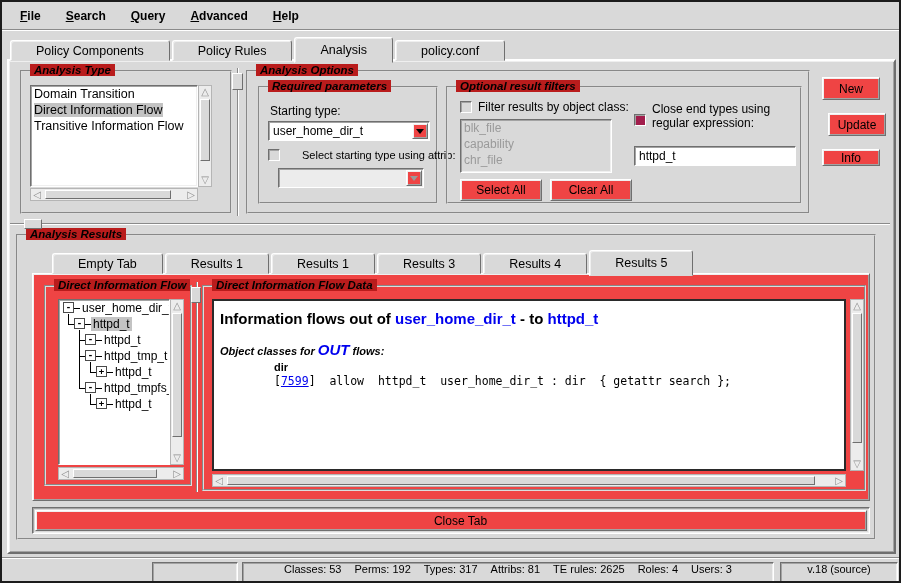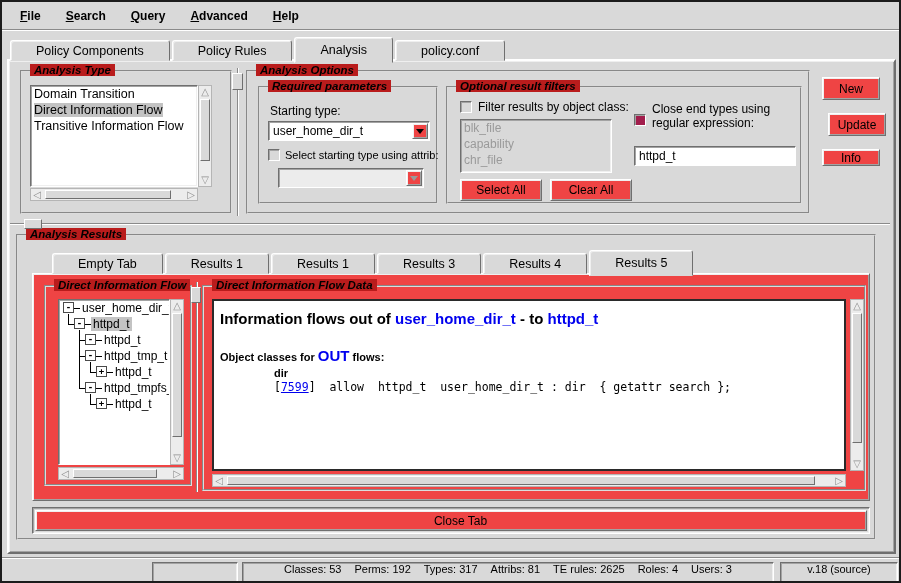--- a/index.html
+++ b/index.html
@@ -64,21 +64,21 @@
   .vl { position:absolute; width:1px; background:#000; }
   .hl { position:absolute; height:1px; background:#000; top:8px; }
   .tbox { position:absolute; top:2px; width:11px; height:11px; background:#fff; border:1px solid #4a4a4a; font:bold 9px "DejaVu Sans Mono",monospace; line-height:9px; text-align:center; z-index:2; }
   .tlabel { position:absolute; top:1px; font-size:12px; white-space:nowrap; padding:0 2px; }
   .tlabel.sel { background:#c3c3c3; }
 
   
   #data-text { position:absolute; left:8px; top:12px; width:634px; height:172px; background:#fff; border:2px solid #2a2a2a; overflow:hidden; padding:9px 6px; }
   .headline { font-size:15px; font-weight:bold; white-space:nowrap; }
   .blue { color:#0000ee; }
-  .classline { margin-top:20px; font-size:11px; font-weight:bold; }
+  .classline { margin-top:14px; font-size:11px; font-weight:bold;font-style:italic; }
   .classline .dirword { font-size:15px; font-weight:bold; color:#0000ee; }
   .objclass { margin-top:3px; margin-left:54px; font-size:11px; font-weight:bold; }
   .ruleline { margin-left:54px; margin-top:1px; font-family:"DejaVu Sans Mono",monospace; font-size:11.5px; white-space:pre; }
   .rule-link { color:#0000ee; text-decoration:underline; }
 
   
   #status-line { position:absolute; left:0; top:555px; width:897px; height:2px; border-top:1px solid #8a8a8a; border-bottom:1px solid #ffffff; }
   .status-box { position:absolute; top:560px; height:25px; display:flex; align-items:flex-start; justify-content:center; font-size:11px; }
   #status-stats { gap:13px; }
 </style>
@@ -130,21 +130,21 @@
 
     <div class="groupbox" style="left:10px; top:14px; width:180px; height:118px;">
       <span class="legend">Required parameters</span>
       <div style="position:absolute; left:10px; top:16px; font-size:12px;">Starting type:</div>
       <div class="combo" style="left:8px; top:33px; width:162px;">
         <span class="val">user_home_dir_t</span>
         <span class="arrow-btn raised">
             <span class="tri"></span>
           </span>
       </div>
-      <div style="position:absolute; left:8px; top:61px; display:flex; align-items:center; gap:5px;">
+      <div style="position:absolute; left:8px; top:61px; display:flex; align-items:center; gap:22px;">
         <span class="cb"></span>
         <span style="font-size:11px; white-space:nowrap;">Select starting type using attrib:</span>
       </div>
       <div class="combo disabled" style="left:18px; top:80px; width:146px;">
         <span class="val" style="color:#9a9a9a;"></span>
         <span class="arrow-btn raised">
             <span class="tri"></span>
           </span>
       </div>
     </div>

